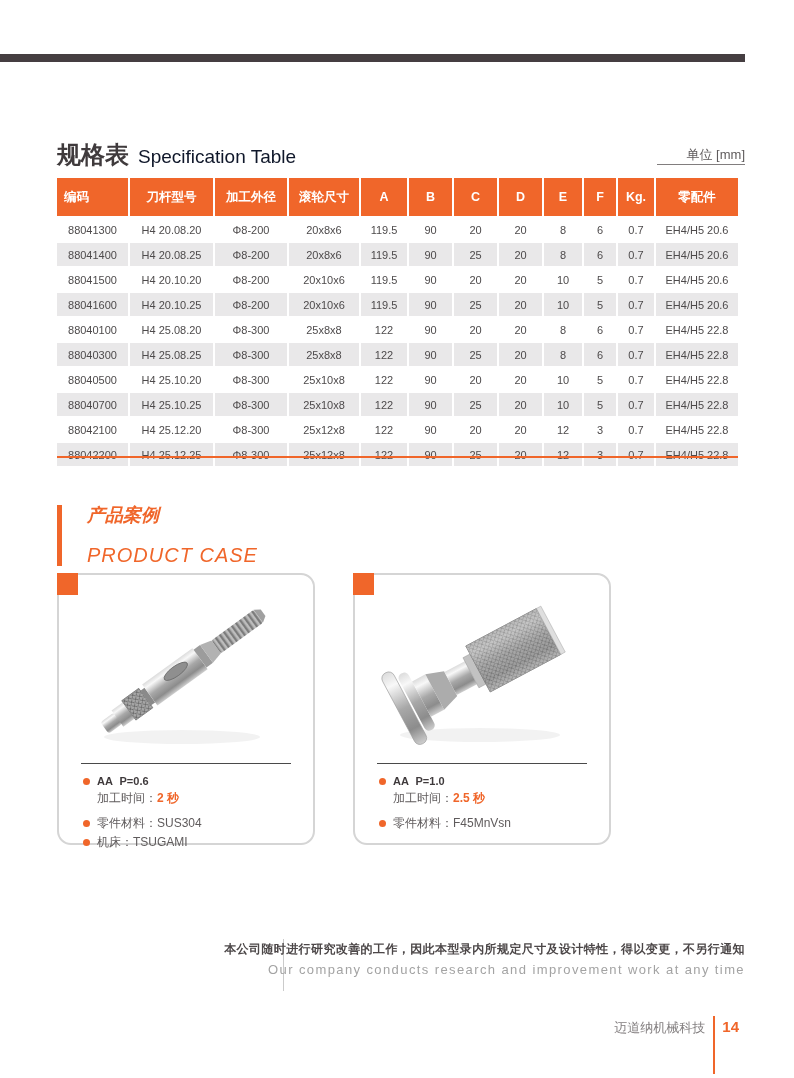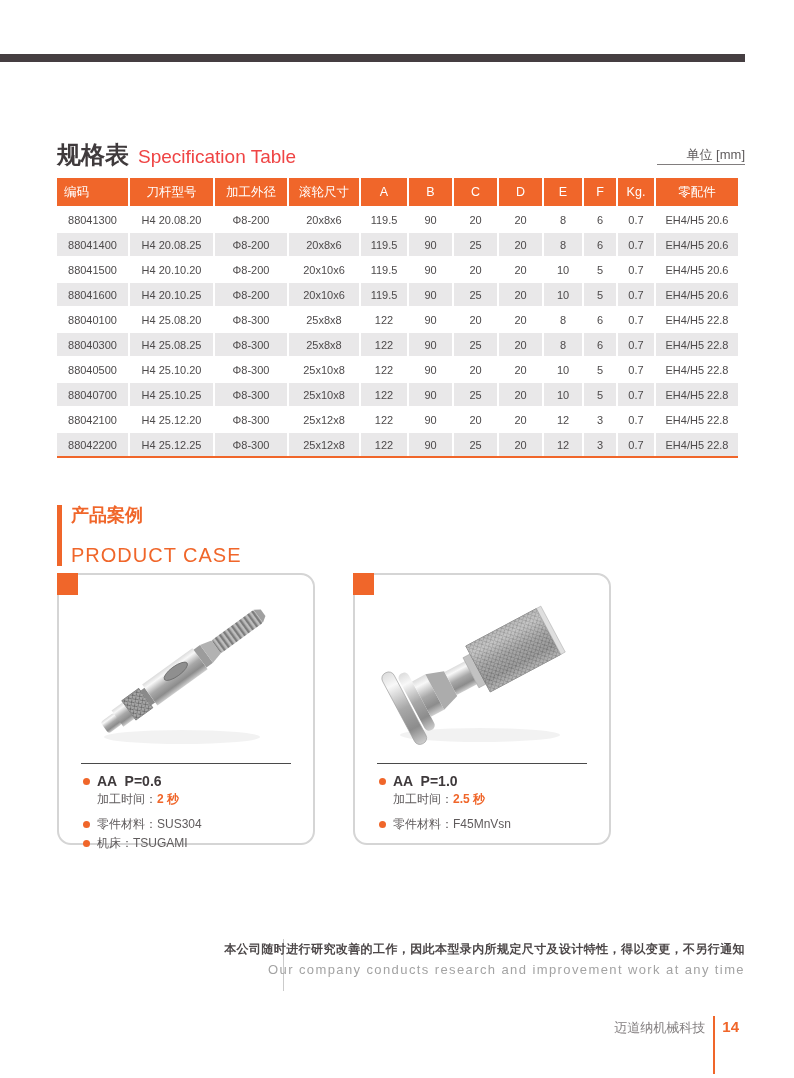--- a/index.html
+++ b/index.html
@@ -4,46 +4,46 @@
 <style>
   :root{ --accent:#F0662A; --dark:#453E41; --rowalt:#E9E8E9; }
   html,body{margin:0;padding:0;background:#ffffff;}
   body{font-family:"Liberation Sans","DejaVu Sans",sans-serif;}
   .page{position:relative;width:794px;height:1078px;background:#fff;overflow:hidden;margin:0 auto;}
 
   .top-bar{position:absolute;left:0;top:54px;width:745px;height:8px;background:var(--dark);}
 
   .title-row{position:absolute;left:57px;top:139px;white-space:nowrap;}
   .title-zh{font-size:24px;font-weight:bold;color:#3F3A3C;}
-  .title-en{font-size:19px;color:#ef4444;margin-left:9px;}
+  .title-en{font-size:19px;color:#0f172a;margin-left:9px;}
   .unit{position:absolute;right:49px;top:146px;font-size:13px;color:#5F5B5C;}
   .unit-line{position:absolute;right:49px;top:164px;width:88px;height:1px;background:#817D7E;}
 
   table.spec{position:absolute;left:57px;top:178px;width:681px;border-collapse:separate;border-spacing:0;table-layout:fixed;}
-  table.spec th{background:var(--accent);color:#fff;font-size:12.5px;font-weight:normal;height:28px;text-align:center;border-right:2px solid #fff;padding:0;}
+  table.spec th{background:var(--accent);color:#fff;font-size:12.5px;font-weight:bold;height:38px;text-align:center;border-right:2px solid #fff;padding:0;}
   table.spec th:first-child{text-align:left;padding-left:7px;}
   table.spec th:last-child{border-right:none;}
   table.spec td{height:23px;font-size:11px;color:#4D4A4B;text-align:center;border-right:2px solid #fff;border-top:2px solid #fff;padding:0;background:#fff;}
   table.spec td:last-child{border-right:none;}
   table.spec tbody tr:nth-child(even) td{background:var(--rowalt);}
   .tbl-rule{position:absolute;left:57px;top:456px;width:681px;height:2px;background:var(--accent);}
 
-  .section-head{position:absolute;left:57px;top:505px;border-left:5px solid var(--accent);padding-left:9px;}
+  .section-head{position:absolute;left:57px;top:505px;border-left:5px solid var(--accent);padding-left:25px;font-style:italic;}
   .section-zh{font-size:18px;font-weight:bold;color:var(--accent);line-height:1.15;}
   .section-en{font-size:20px;color:var(--accent);letter-spacing:1px;line-height:1.1;margin-top:18px;}
 
   .card{position:absolute;top:573px;width:258px;height:272px;border:2px solid #D5D5D5;border-radius:14px;background:#fff;box-sizing:border-box;}
   .card.c1{left:57px;} .card.c2{left:353px;}
   .corner{position:absolute;left:-2px;top:-2px;width:21px;height:22px;background:var(--accent);}
   .photo{position:absolute;left:0;top:6px;width:100%;height:180px;display:flex;align-items:center;justify-content:center;}
   .card-divider{position:absolute;left:22px;right:22px;top:188px;height:1px;background:#4A4A4A;}
   .info{position:absolute;left:0;top:198px;width:100%;}
   .iline{position:relative;padding-left:38px;font-size:12px;color:#5F5B5C;line-height:16px;}
   .iline .dot{position:absolute;left:24px;top:5px;width:7px;height:7px;border-radius:50%;background:var(--accent);}
-  .spec-txt{font-size:14px;font-weight:bold;color:#3F3A3C;word-spacing:4px;}
+  .spec-txt{font-size:11px;font-weight:bold;color:#3F3A3C;word-spacing:4px;}
   .sub{margin-top:1px;margin-bottom:9px;}
   .val-orange{color:var(--accent);font-weight:bold;}
   .iline + .iline.b{margin-top:3px;}
 
   .disc-vline{position:absolute;left:283px;top:939px;width:1px;height:52px;background:#CBCBCB;}
   .disclaimer{position:absolute;right:49px;top:941px;width:620px;text-align:right;}
   .disc-zh{font-size:12px;font-weight:bold;color:#4C4748;letter-spacing:0.4px;}
   .disc-en{font-size:13px;color:#A3A3A3;letter-spacing:1.4px;margin-top:4px;}
 
   .footer{position:absolute;right:55px;top:1016px;display:flex;align-items:flex-start;}

